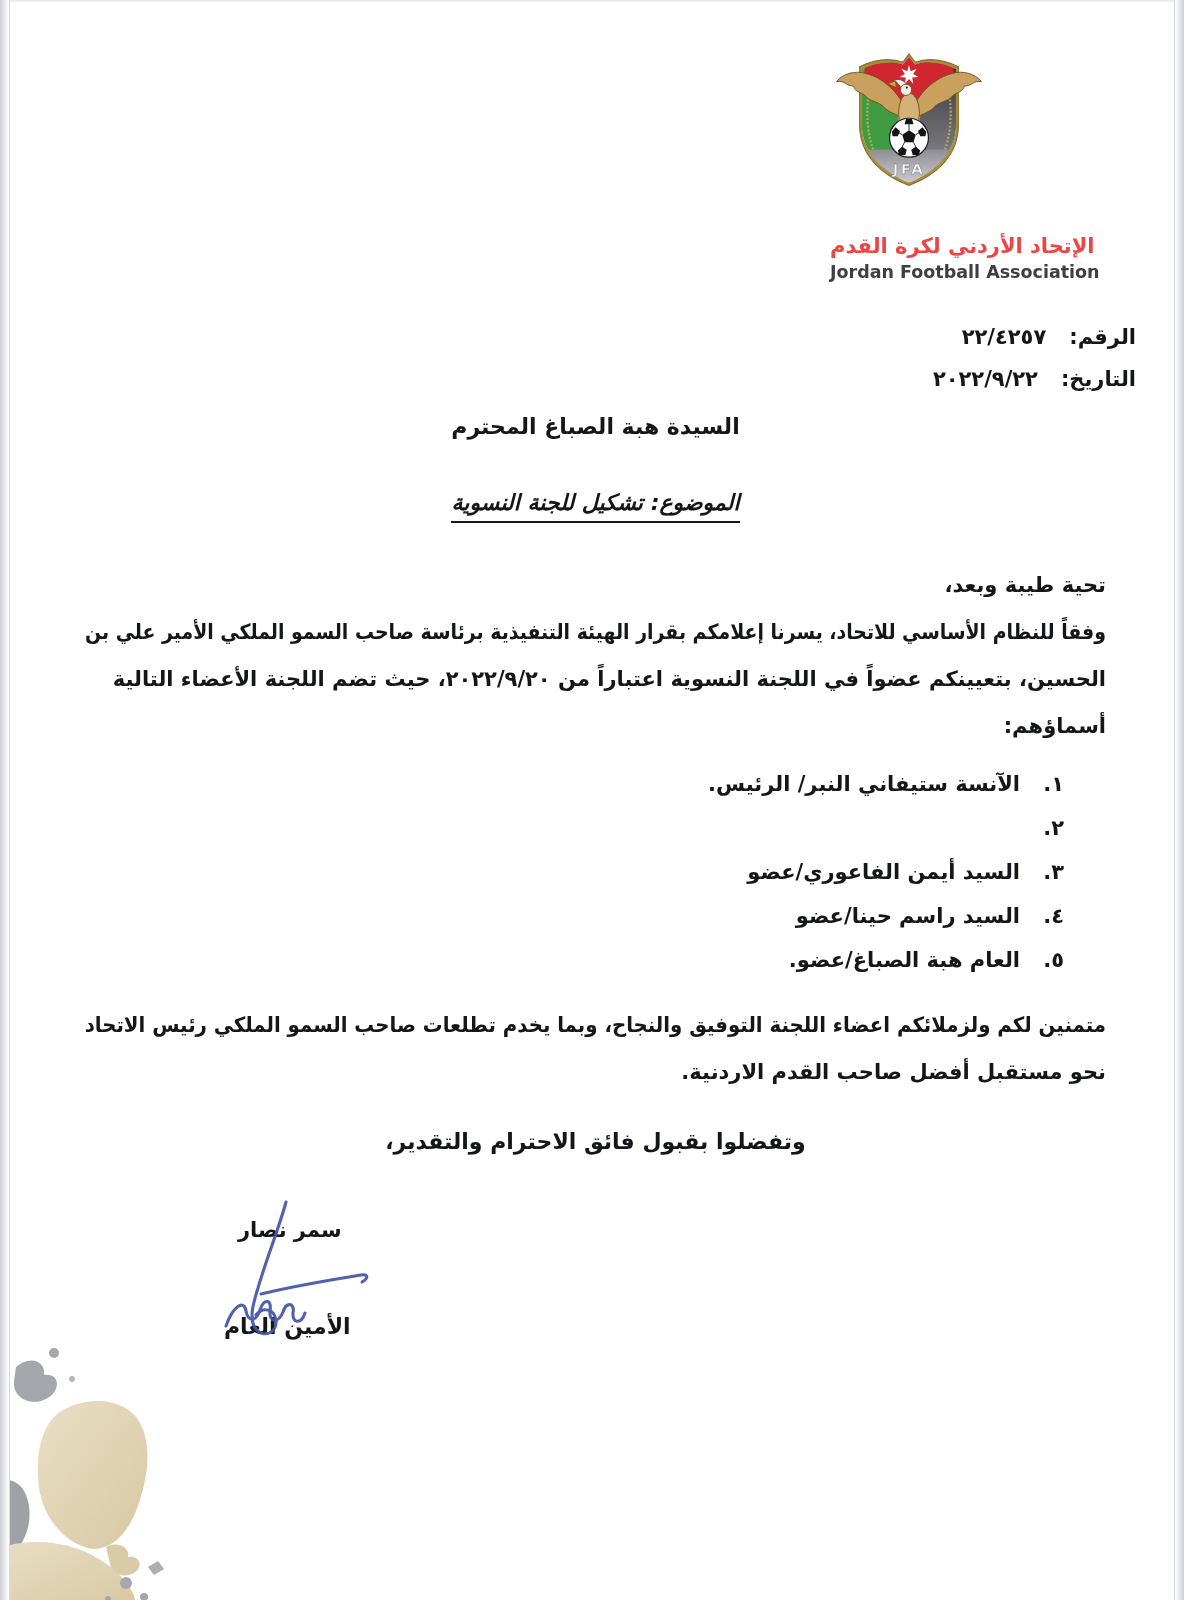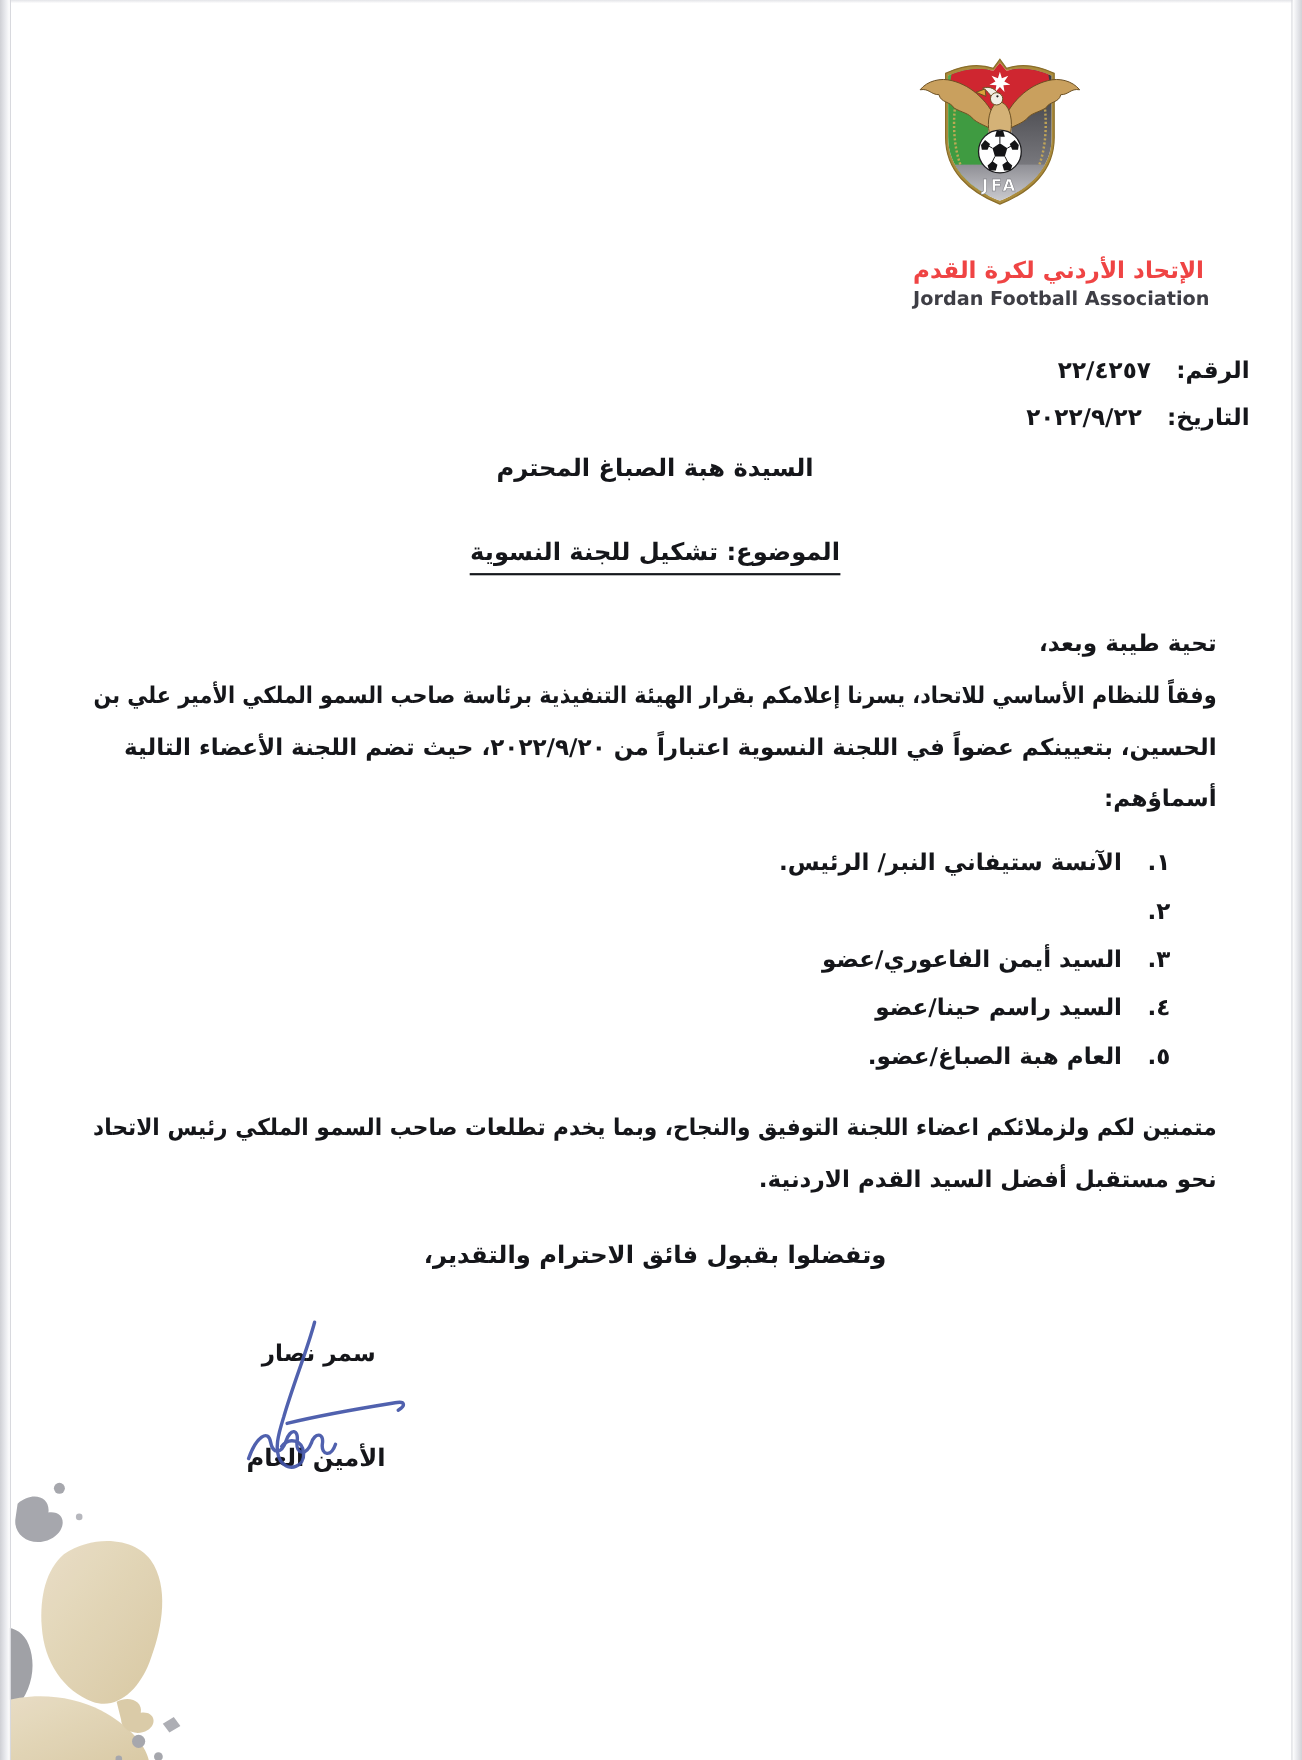--- a/index.html
+++ b/index.html
@@ -36,21 +36,21 @@
   }
   .meta-line{font-weight:700;font-size:21px;line-height:42px;white-space:nowrap;}
   .meta-line .value{margin-right:23px;}
 
   .addressee-wrap{position:absolute;top:414px;left:85px;right:78px;text-align:center;z-index:2;}
   .addressee{direction:rtl;display:inline-block;font-weight:700;font-size:22px;text-align:center;}
 
   .subject-wrap{position:absolute;top:490px;left:85px;right:78px;text-align:center;z-index:2;}
   .subject{
     direction:rtl;display:inline-block;font-weight:700;font-size:22px;
-    padding-bottom:6px;border-bottom:2.5px solid #16181c;
+    padding-bottom:6px;border-bottom:2.5px solid #16181c;font-style:italic;
   }
 
   .body-block{position:absolute;top:562px;left:85px;right:78px;direction:rtl;z-index:2;}
   .bline{display:block;font-weight:700;font-size:21px;line-height:47px;text-align:right;}
   .fit-line{white-space:nowrap;transform-origin:100% 50%;}
 
   .members-list{position:absolute;top:762px;right:120px;left:85px;direction:rtl;z-index:2;}
   .member{display:flex;align-items:center;height:44px;font-weight:700;font-size:21px;}
   .m-num{width:30px;flex:0 0 auto;}
   .m-text{margin-right:14px;white-space:nowrap;}
@@ -173,21 +173,21 @@
       <span class="m-text">السيد راسم حينا/عضو</span>
     </div>
     <div class="member">
       <span class="m-num">٥.</span>
       <span class="m-text">العام هبة الصباغ/عضو.</span>
     </div>
   </div>
 
   <div class="closing-block">
     <span class="bline fit-line" style="transform: scaleX(0.940147);">متمنين لكم ولزملائكم اعضاء اللجنة التوفيق والنجاح، وبما يخدم تطلعات صاحب السمو الملكي رئيس الاتحاد</span>
-    <span class="bline">نحو مستقبل أفضل السيد القدم الاردنية.</span>
+    <span class="bline">نحو مستقبل أفضل صاحب القدم الاردنية.</span>
   </div>
 
   <div class="salutation-wrap">
     <span class="salutation">وتفضلوا بقبول فائق الاحترام والتقدير،</span>
   </div>
 
   <div class="signature-block">
     <div class="sig-name">سمر نصار</div>
     <div class="sig-title">الأمين العام</div>
     <svg class="sig-scribble" width="175" height="150" viewBox="0 0 175 150" xmlns="http://www.w3.org/2000/svg">

